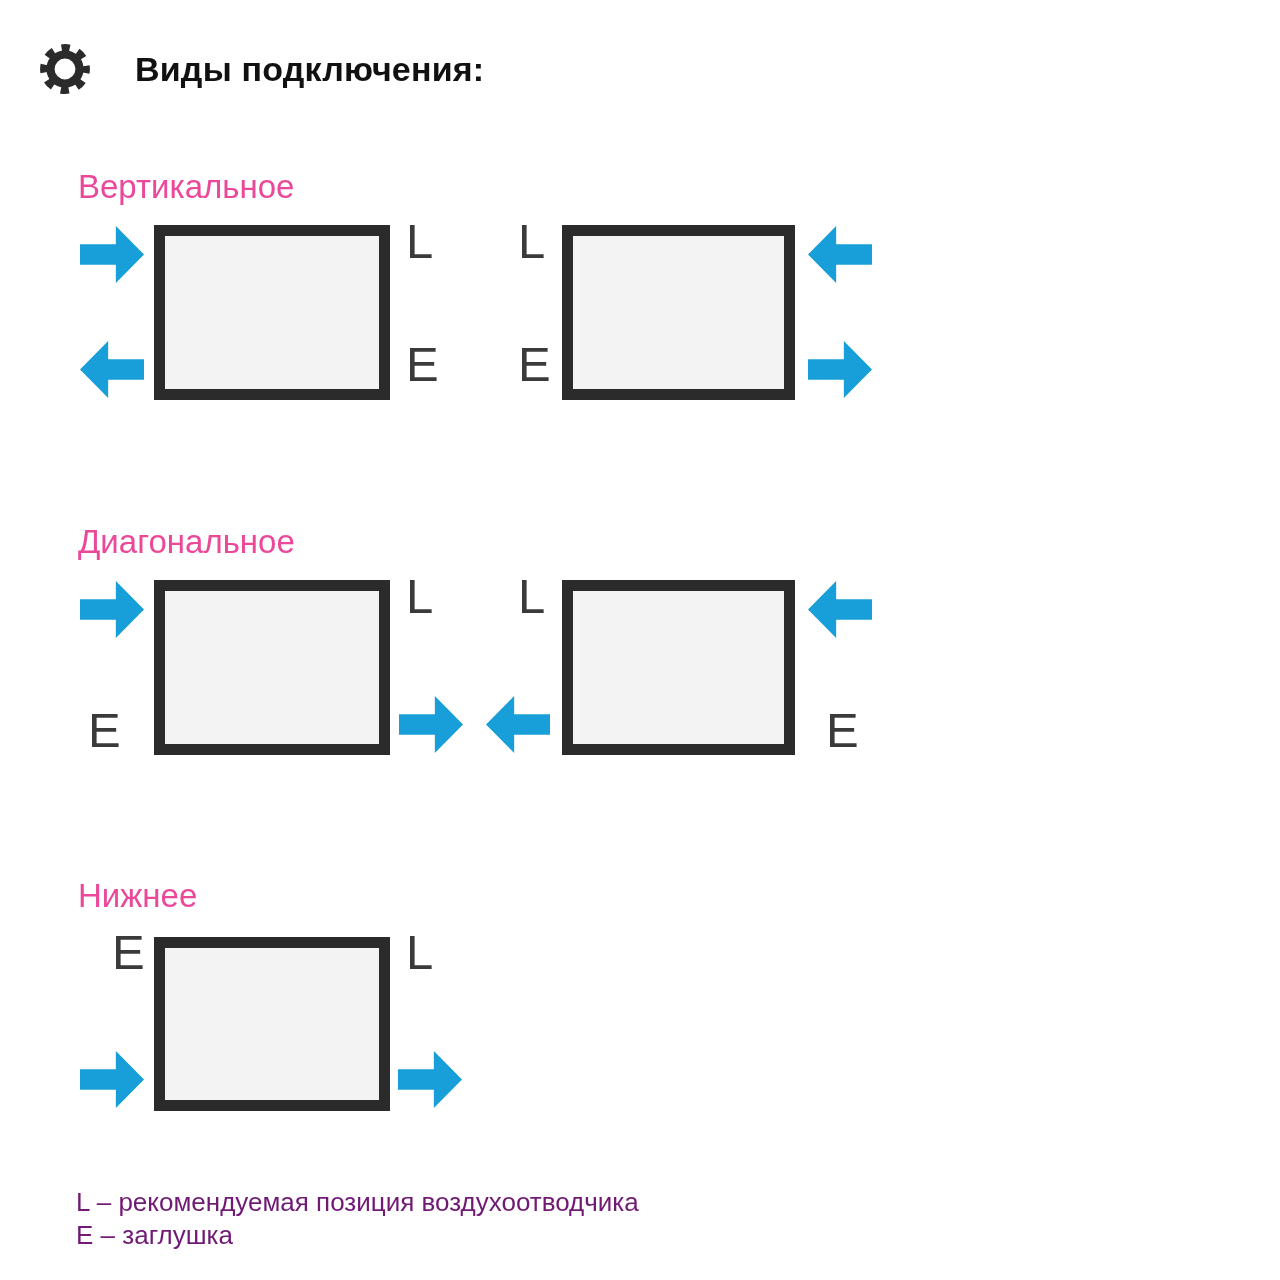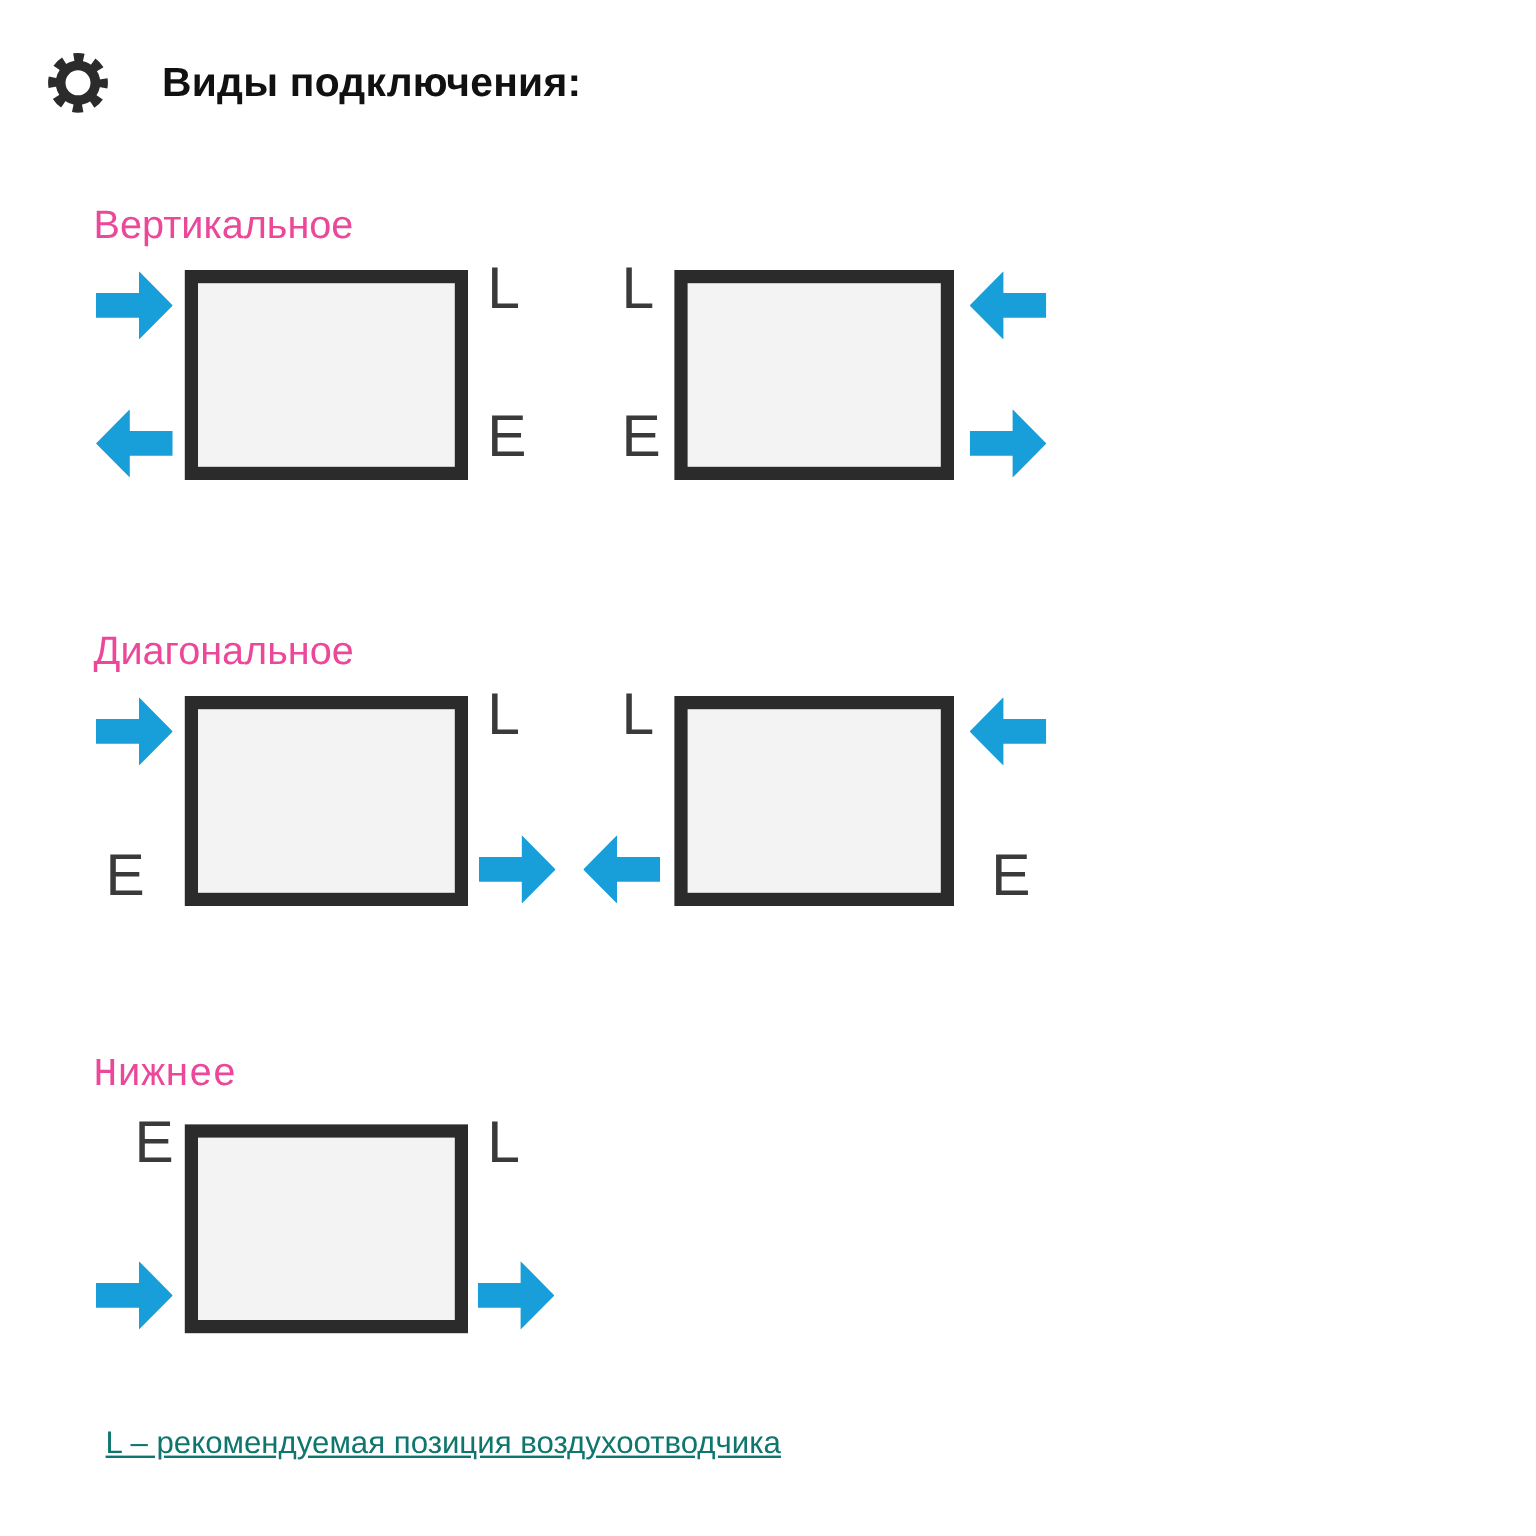--- a/index.html
+++ b/index.html
@@ -56,25 +56,24 @@
     position: absolute;
     width: 64px; height: 57px;
     background: #189ed9;
     clip-path: polygon(0% 32%, 56% 32%, 56% 0%, 100% 50%, 56% 100%, 56% 68%, 0% 68%);
   }
   .arrow.left { transform: scaleX(-1); }
 
   
   .legend {
     position: absolute;
-    left: 88px; top: 1186px;
+    left: 76px; top: 1186px;
     font-size: 26px;
     line-height: 33px;
-    color: #0f766e;
-    text-decoration: underline;
+    color: #701a75;
   }
 </style>
 </head>
 <body>
 
 <div class="canvas">
 
   <div class="gear-wrap">
     <svg width="58" height="58" viewBox="0 0 64 64" aria-hidden="true">
       <circle cx="32" cy="32" r="23" fill="none" stroke="#2b2b2b" stroke-width="9" stroke-dasharray="9.03 9.03" stroke-dashoffset="4.5"></circle>
@@ -104,25 +103,26 @@
   <div class="port-label" style="left:88px; top:706px;">E</div>
   <div class="port-label" style="left:406px; top:572px;">L</div>
   <div class="arrow" style="left:399px; top:696px;"></div>
 
   <div class="port-label" style="left:518px; top:572px;">L</div>
   <div class="arrow left" style="left:486px; top:696px;"></div>
   <div class="radiator abs" style="left:562px; top:580px; width:233px;"></div>
   <div class="arrow left" style="left:808px; top:581px;"></div>
   <div class="port-label" style="left:826px; top:706px;">E</div>
 
-  <div class="section-title" style="top:877px;font-family:Liberation Mono, monospace;">Нижнее</div>
+  <div class="section-title" style="top:877px;">Нижнее</div>
 
   <div class="port-label" style="left:112px; top:928px;">E</div>
   <div class="radiator abs" style="left:154px; top:937px; height:174px;"></div>
   <div class="port-label" style="left:406px; top:928px;">L</div>
   <div class="arrow" style="left:80px; top:1051px;"></div>
   <div class="arrow" style="left:398px; top:1051px;"></div>
 
   <div class="legend">
     <div>L – рекомендуемая позиция воздухоотводчика</div>
+    <div>E – заглушка</div>
   </div>
 
 </div>
 
 </body></html>

